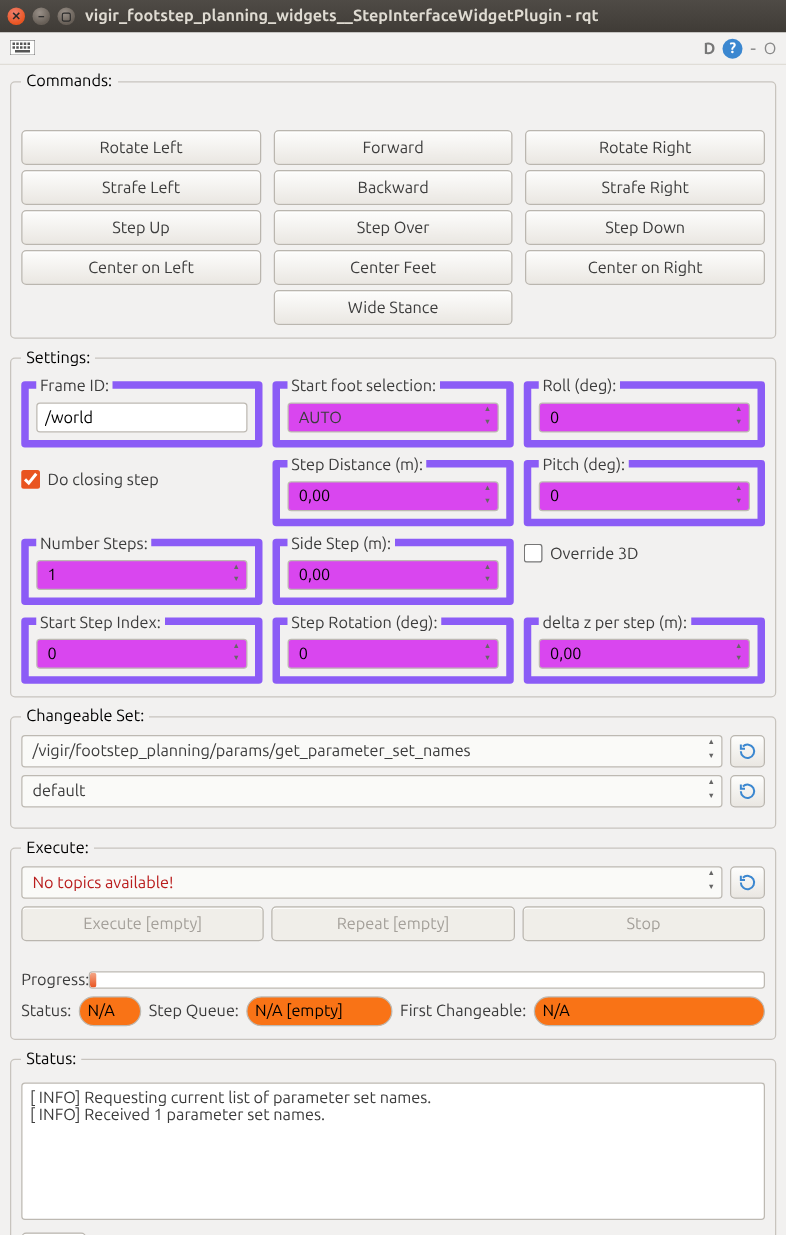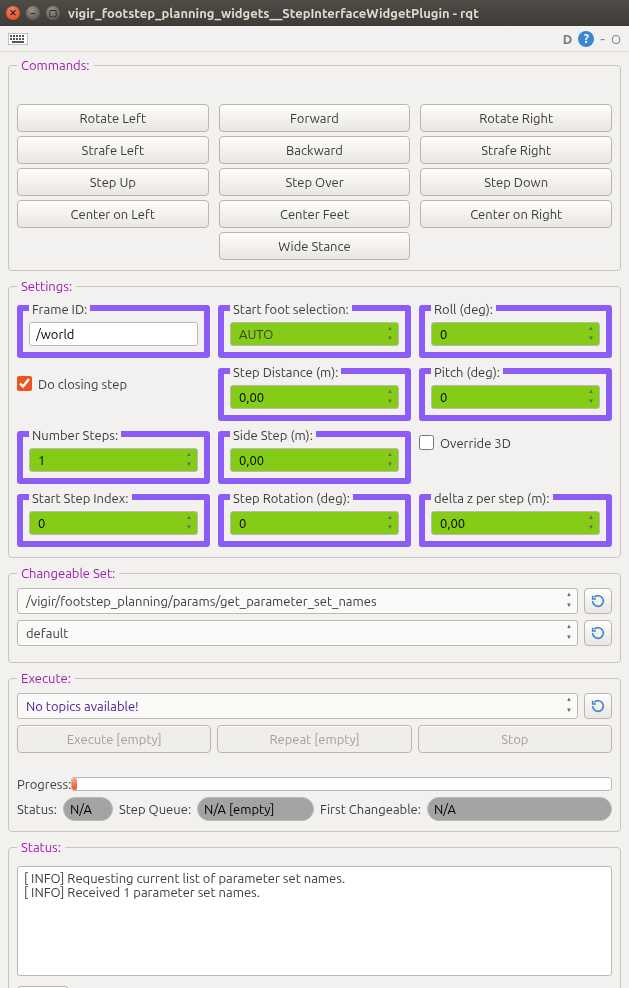--- a/index.html
+++ b/index.html
@@ -8,49 +8,49 @@
 .win-btns { display: flex; gap: 6px; }
 .win-btn { width: 14px; height: 14px; border-radius: 7px; display: flex; align-items: center; justify-content: center; font-size: 9px; color: #2a2a2a; }
 .win-close { background: radial-gradient(circle at 40% 30%, #f08070, #e95420 70%); }
 .win-gray { background: radial-gradient(circle at 40% 30%, #999088, #675f57 70%); }
 .toolbar { height: 26px; display: flex; align-items: center; padding: 2px 8px; background: #f2f1f0; border-bottom: 1px solid #e0ddd7; justify-content: space-between; }
 .toolbar-left svg { margin-top:2px; }
 .toolbar-right { display: flex; align-items: center; gap: 6px; color: #888; }
 .help-icon { width: 16px; height: 16px; border-radius: 8px; background: #3b87d0; color: #fff; text-align: center; line-height: 16px; font-weight: bold; font-size: 12px; }
 .content { padding: 6px 8px 10px 8px; }
 fieldset { border: 1px solid #c8c4be; border-radius: 4px; margin-bottom: 8px; padding: 8px 8px 10px 8px; }
-legend { padding: 0 4px; color: #a21caf; background: #f2f1f0; font-size: 13px; }
+legend { padding: 0 4px; color: #000000; background: #f2f1f0; font-size: 13px; }
 .cmd-grid { display: grid; grid-template-columns: repeat(3, 1fr); gap: 4px 10px; margin-top: 24px; }
 .cmd-grid .wide { grid-column: 2 / 3; }
 .btn { background: linear-gradient(#fdfdfc, #eae7e2); border: 1px solid #bab6af; border-radius: 4px; padding: 6px 4px; text-align: center; cursor: pointer; color: #3c3c3c; font-size: 13px; box-shadow: inset 0 1px 0 #fff; }
 .btn:disabled { color: #a4a09a; background: #f0eee9; cursor: default; }
 .settings-grid { display: grid; grid-template-columns: repeat(3, 1fr); gap: 6px 8px; }
 .subbox { border: 6px solid #8b5cf6; border-radius: 3px; padding: 1px 6px 6px 6px; position: relative; margin-top: 4px; }
 .subbox .sublabel { position: absolute; top: -9px; left: 6px; background: #f2f1f0; padding: 0 3px; font-size: 13px; }
 .txtinput { width: 100%; border: 1px solid #bdb9b2; border-radius: 3px; padding: 4px 6px; background: #fff; margin-top: 10px; font-size: 13px; }
 .spinner-wrap, .combo-wrap { position: relative; margin-top: 10px; }
-.spinner-wrap input, .combo-wrap .combo { width: 100%; border: 1px solid #bdb9b2; border-radius: 3px; padding: 4px 22px 4px 8px; background: #84cc16; font-size: 13px; }
+.spinner-wrap input, .combo-wrap .combo { width: 100%; border: 1px solid #bdb9b2; border-radius: 3px; padding: 4px 22px 4px 8px; background: #d946ef; font-size: 13px; }
 .spin-btns { position: absolute; right: 2px; top: 2px; bottom: 2px; width: 14px; display: flex; flex-direction: column; }
 .spin-btns div { flex: 1; font-size: 6px; text-align: center; color: #666; cursor: pointer; line-height: 8px; }
 .checkrow { display: flex; align-items: center; gap: 6px; margin-top: 6px; font-size: 13px; }
 .checkrow.plain { margin-top: 2px; }
 input[type=checkbox] { width: 15px; height: 15px; accent-color: #e95420; cursor: pointer; }
 .pset-row { display: flex; gap: 6px; margin-bottom: 6px; }
 .pset-row .combo-wrap { flex: 1; margin-top: 0; }
 .pset-row .combo-wrap .combo { background: #fafaf8; padding-top: 5px; padding-bottom: 5px; }
 .refresh-btn { width: 28px; border: 1px solid #bab6af; border-radius: 4px; background: linear-gradient(#fdfdfc,#eae7e2); display: flex; align-items: center; justify-content: center; cursor: pointer; }
 .refresh-btn svg { width: 16px; height: 16px; }
-.exec-combo .combo { color: #4c1d95; background: #f0eee9; }
+.exec-combo .combo { color: #b91c1c; background: #f0eee9; }
 .exec-btns { display: grid; grid-template-columns: 1fr 1fr 1fr; gap: 6px; margin-top: 6px; }
 .prog-row { display: flex; align-items: center; gap: 0; margin-top: 24px; }
 .prog-bar { flex: 1; height: 14px; border: 1px solid #bdb9b2; border-radius: 3px; background: #fff; overflow: hidden; }
 .prog-bar .fill { width: 5px; height: 100%; background: linear-gradient(#f4a98a,#e95420); border-radius: 2px; }
 .status-row { display: flex; align-items: center; gap: 6px; margin-top: 6px; flex-wrap: nowrap; }
 .status-row .slabel { white-space: nowrap; }
-.status-row input { border: 1px solid #bdb9b2; border-radius: 12px; padding: 4px 6px; background: #a3a3a3; font-size: 13px; }
+.status-row input { border: 1px solid #bdb9b2; border-radius: 12px; padding: 4px 6px; background: #f97316; font-size: 13px; }
 .logbox { width: 100%; min-height: 110px; border: 1px solid #bdb9b2; border-radius: 3px; background: #fff; padding: 4px 6px; font-size: 13px; white-space: pre; overflow: auto; margin-top:4px;}
 .status-bottom { display: flex; justify-content: space-between; align-items: center; margin-top: 10px; }
 .clear-btn { padding: 6px 10px; }
 </style>
 </head>
 <body>
 
 <div class="titlebar">
   <div class="win-btns">
     <div class="win-btn win-close">✕</div>

